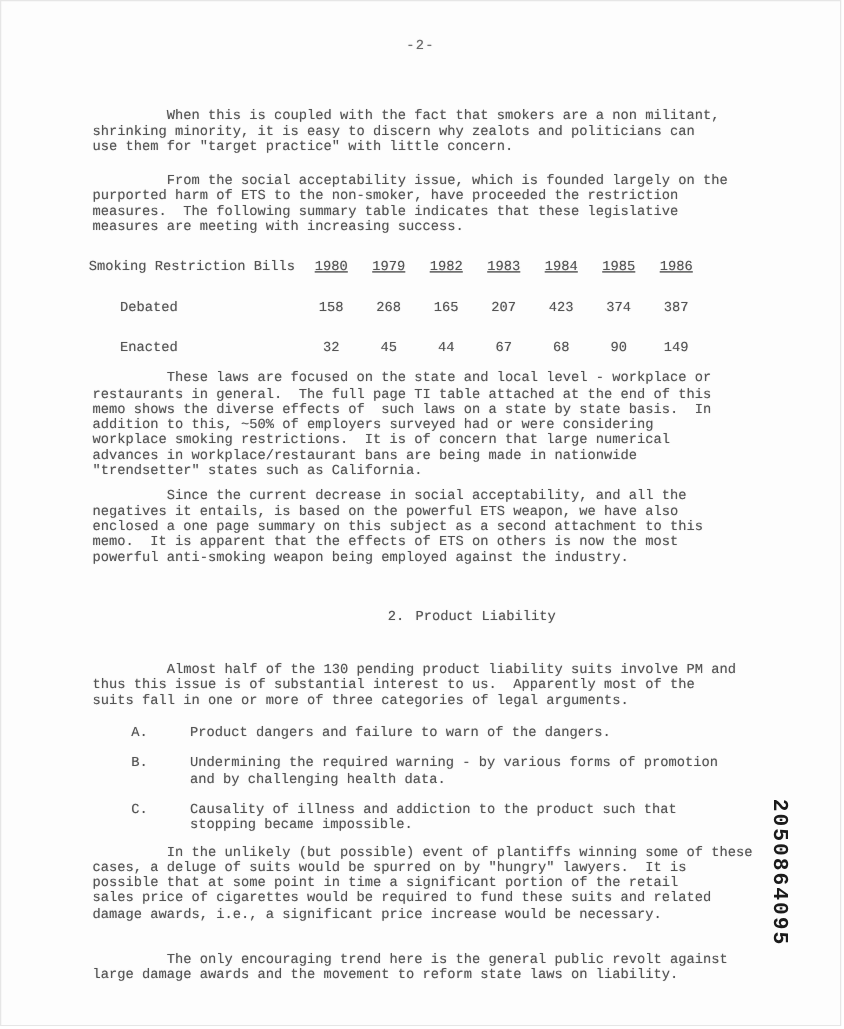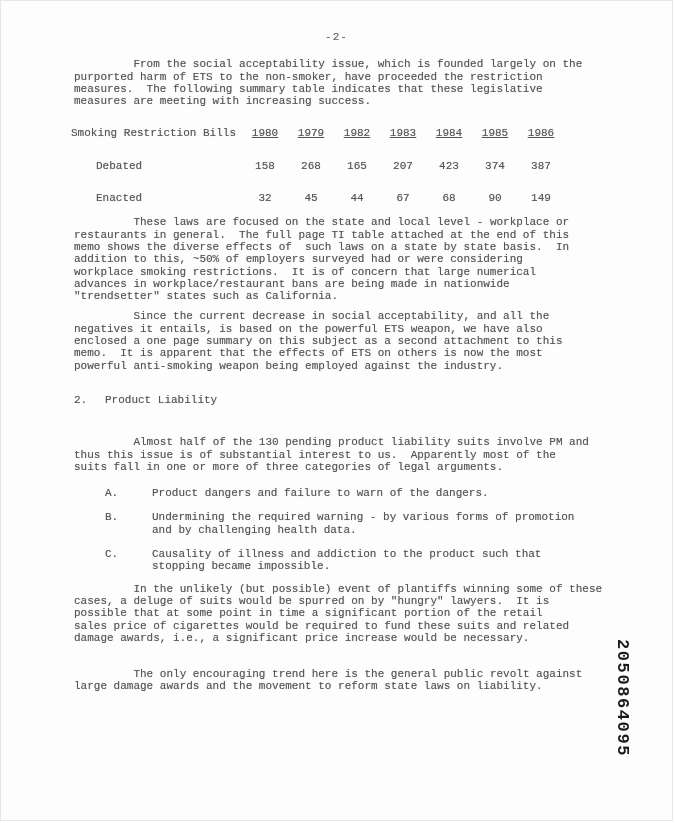--- a/index.html
+++ b/index.html
@@ -40,21 +40,22 @@
   .p7 { margin-top: 24px; }
   .bills-table {
     margin: 10px 60px 0 70px;
   }
   .trow { display: flex; margin-top: 20px; }
   .tlabel { width: 171px; white-space: pre; }
   .rowlabel { padding-left: 25px; box-sizing: border-box; }
   .ycell { width: 46px; text-align: center; }
   .year { text-decoration: underline; text-underline-offset: 1px; }
   .heading {
-    margin: 22px 0 0 73px;
+    margin: 35px 0 0 73px;
+    text-align: center;
   }
   .heading .hnum { display: inline-block; width: 31px; }
   .list-item {
     display: flex;
     margin: 0 60px 0 104px;
   }
   .liA { margin-top: 14px; }
   .liB { margin-top: 12px; }
   .liC { margin-top: 12px; }
   .list-item .letter { width: 35px; flex: 0 0 35px; }
@@ -74,20 +75,23 @@
     white-space: nowrap;
   }
 </style>
 </head>
 <body>
 
 <div class="page">
 
   <div class="pageno">-2-</div>
 
+  <p class="para p1">         When this is coupled with the fact that smokers are a non militant,
+shrinking minority, it is easy to discern why zealots and politicians can
+use them for "target practice" with little concern.</p>
 
   <p class="para p2">         From the social acceptability issue, which is founded largely on the
 purported harm of ETS to the non-smoker, have proceeded the restriction
 measures.  The following summary table indicates that these legislative
 measures are meeting with increasing success.</p>
 
   <div class="bills-table">
     <div class="trow">
       <span class="tlabel">Smoking Restriction Bills</span>
       <span class="ycell year">1980</span>

